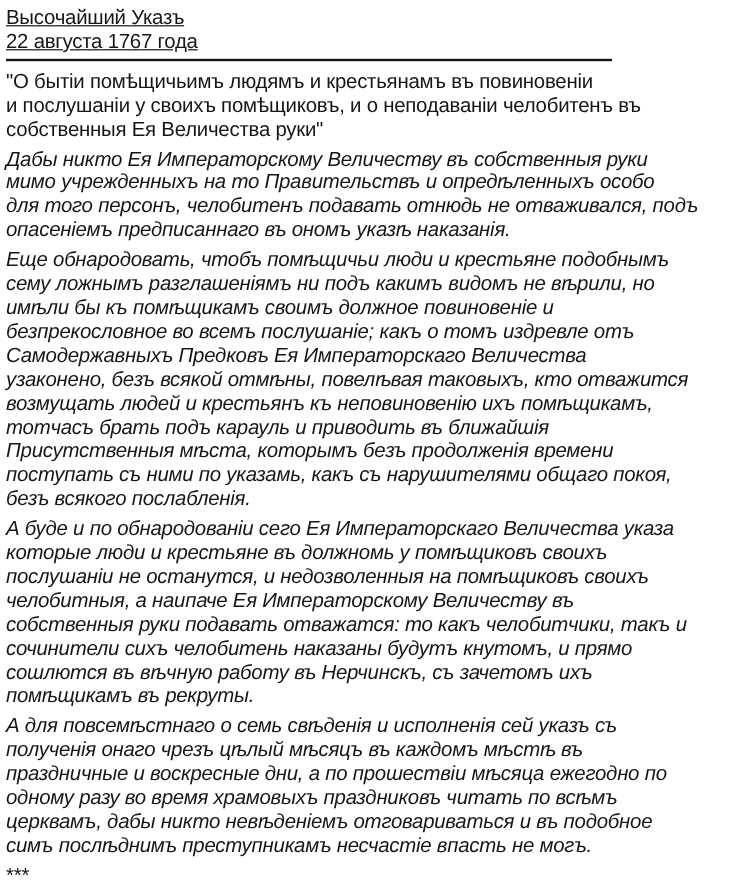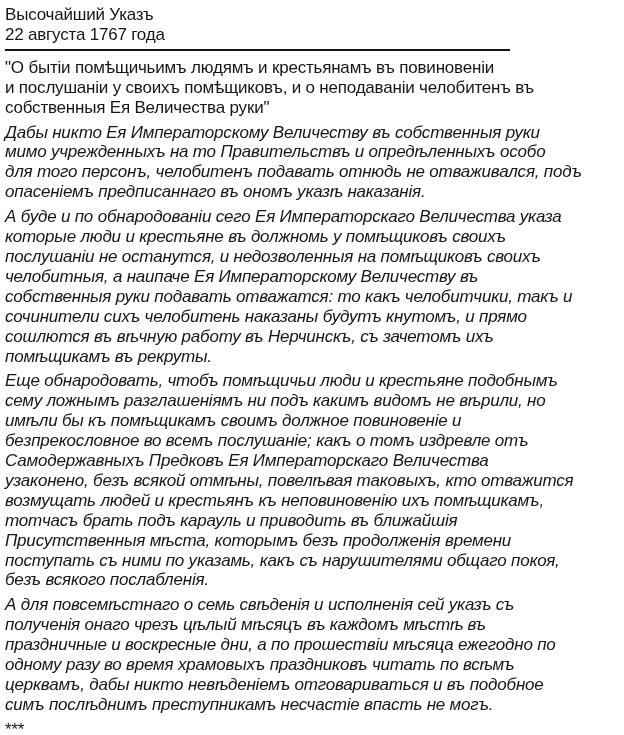--- a/index.html
+++ b/index.html
@@ -18,20 +18,21 @@
     color: #161616;
   }
   .page {
     padding: 5px 6px 0 5px;
     box-sizing: border-box;
     width: 624px;
   }
   .doc-title {
     white-space: pre-line;
     margin: 0;
+    text-decoration: underline;
   }
   .divider {
     width: 505px;
     height: 0;
     border-bottom: 2px solid #161616;
     margin: 4px 0 7px 0;
   }
   .doc-subtitle {
     white-space: pre-line;
     margin: 0 0 5px 0;
@@ -57,41 +58,41 @@
 
   <div class="doc-subtitle">"О бытіи помѣщичьимъ людямъ и крестьянамъ въ повиновеніи
 и послушаніи у своихъ помѣщиковъ, и о неподаваніи челобитенъ въ
 собственныя Ея Величества руки"</div>
 
   <p class="body-paragraph">Дабы никто Ея Императорскому Величеству въ собственныя руки
 мимо учрежденныхъ на то Правительствъ и опредѣленныхъ особо
 для того персонъ, челобитенъ подавать отнюдь не отваживался, подъ
 опасеніемъ предписаннаго въ ономъ указѣ наказанія.</p>
 
-  <p class="body-paragraph">А буде и по обнародованіи сего Ея Императорскаго Величества указа
-которые люди и крестьяне въ должномь у помѣщиковъ своихъ
-послушаніи не останутся, и недозволенныя на помѣщиковъ своихъ
-челобитныя, а наипаче Ея Императорскому Величеству въ
-собственныя руки подавать отважатся: то какъ челобитчики, такъ и
-сочинители сихъ челобитень наказаны будутъ кнутомъ, и прямо
-сошлются въ вѣчную работу въ Нерчинскъ, съ зачетомъ ихъ
-помѣщикамъ въ рекруты.</p>
-
   <p class="body-paragraph">Еще обнародовать, чтобъ помѣщичьи люди и крестьяне подобнымъ
 сему ложнымъ разглашеніямъ ни подъ какимъ видомъ не вѣрили, но
 имѣли бы къ помѣщикамъ своимъ должное повиновеніе и
 безпрекословное во всемъ послушаніе; какъ о томъ издревле отъ
 Самодержавныхъ Предковъ Ея Императорскаго Величества
 узаконено, безъ всякой отмѣны, повелѣвая таковыхъ, кто отважится
 возмущать людей и крестьянъ къ неповиновенію ихъ помѣщикамъ,
 тотчасъ брать подъ карауль и приводить въ ближайшія
 Присутственныя мѣста, которымъ безъ продолженія времени
 поступать съ ними по указамь, какъ съ нарушителями общаго покоя,
 безъ всякого послабленія.</p>
 
+  <p class="body-paragraph">А буде и по обнародованіи сего Ея Императорскаго Величества указа
+которые люди и крестьяне въ должномь у помѣщиковъ своихъ
+послушаніи не останутся, и недозволенныя на помѣщиковъ своихъ
+челобитныя, а наипаче Ея Императорскому Величеству въ
+собственныя руки подавать отважатся: то какъ челобитчики, такъ и
+сочинители сихъ челобитень наказаны будутъ кнутомъ, и прямо
+сошлются въ вѣчную работу въ Нерчинскъ, съ зачетомъ ихъ
+помѣщикамъ въ рекруты.</p>
+
   <p class="body-paragraph">А для повсемѣстнаго о семь свѣденія и исполненія сей указъ съ
 полученія онаго чрезъ цѣлый мѣсяцъ въ каждомъ мѣстѣ въ
 праздничные и воскресные дни, а по прошествіи мѣсяца ежегодно по
 одному разу во время храмовыхъ праздниковъ читать по всѣмъ
 церквамъ, дабы никто невѣденіемъ отговариваться и въ подобное
 симъ послѣднимъ преступникамъ несчастіе впасть не могъ.</p>
 
   <div class="end-mark">***</div>
 </div>
 

